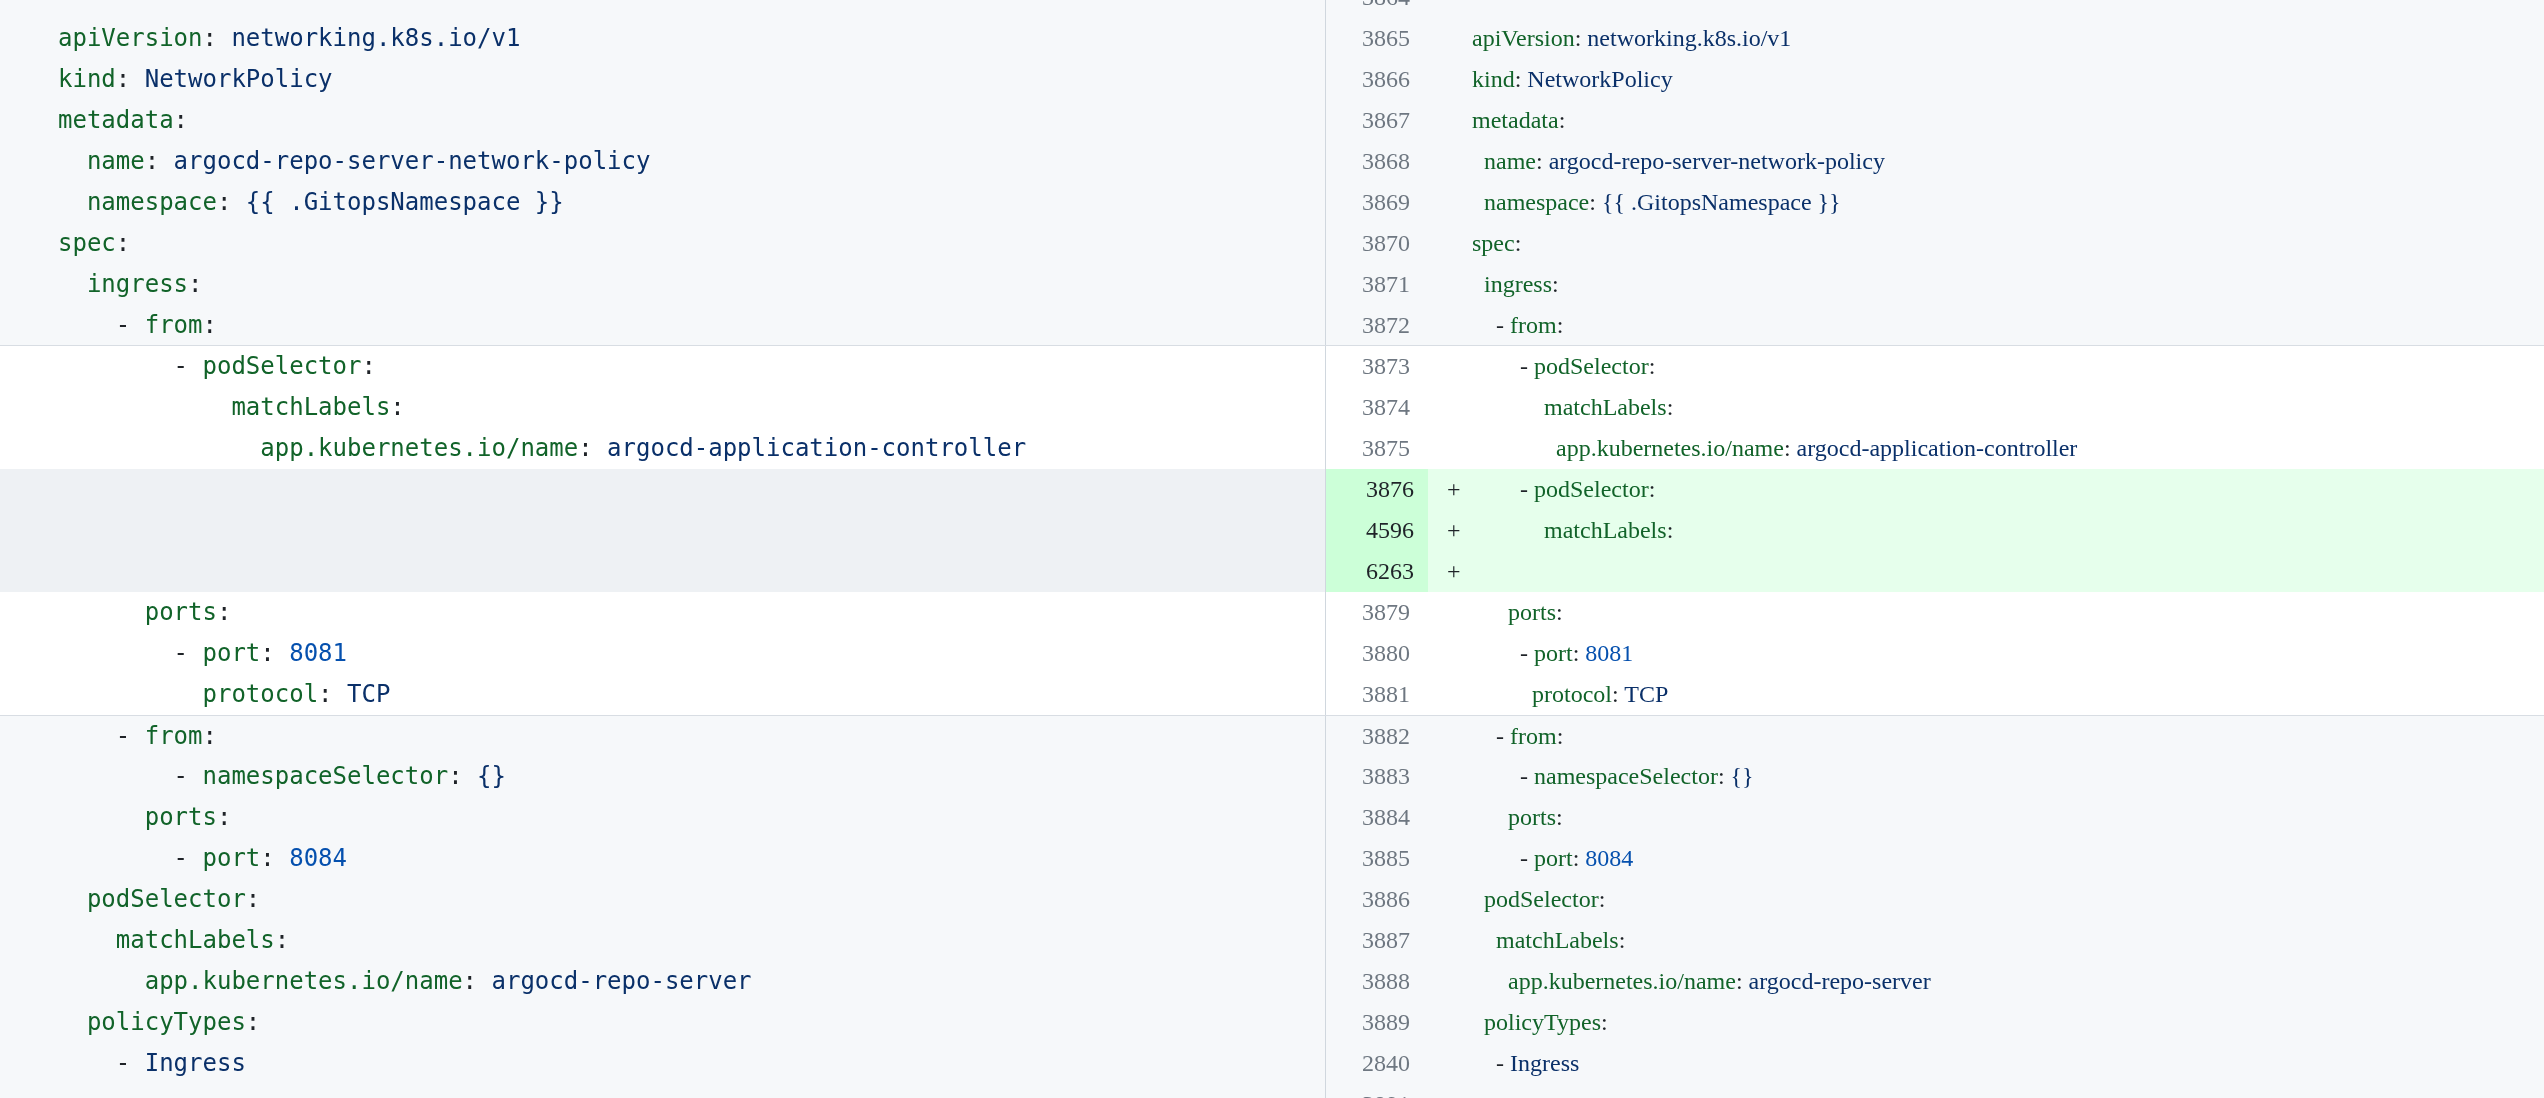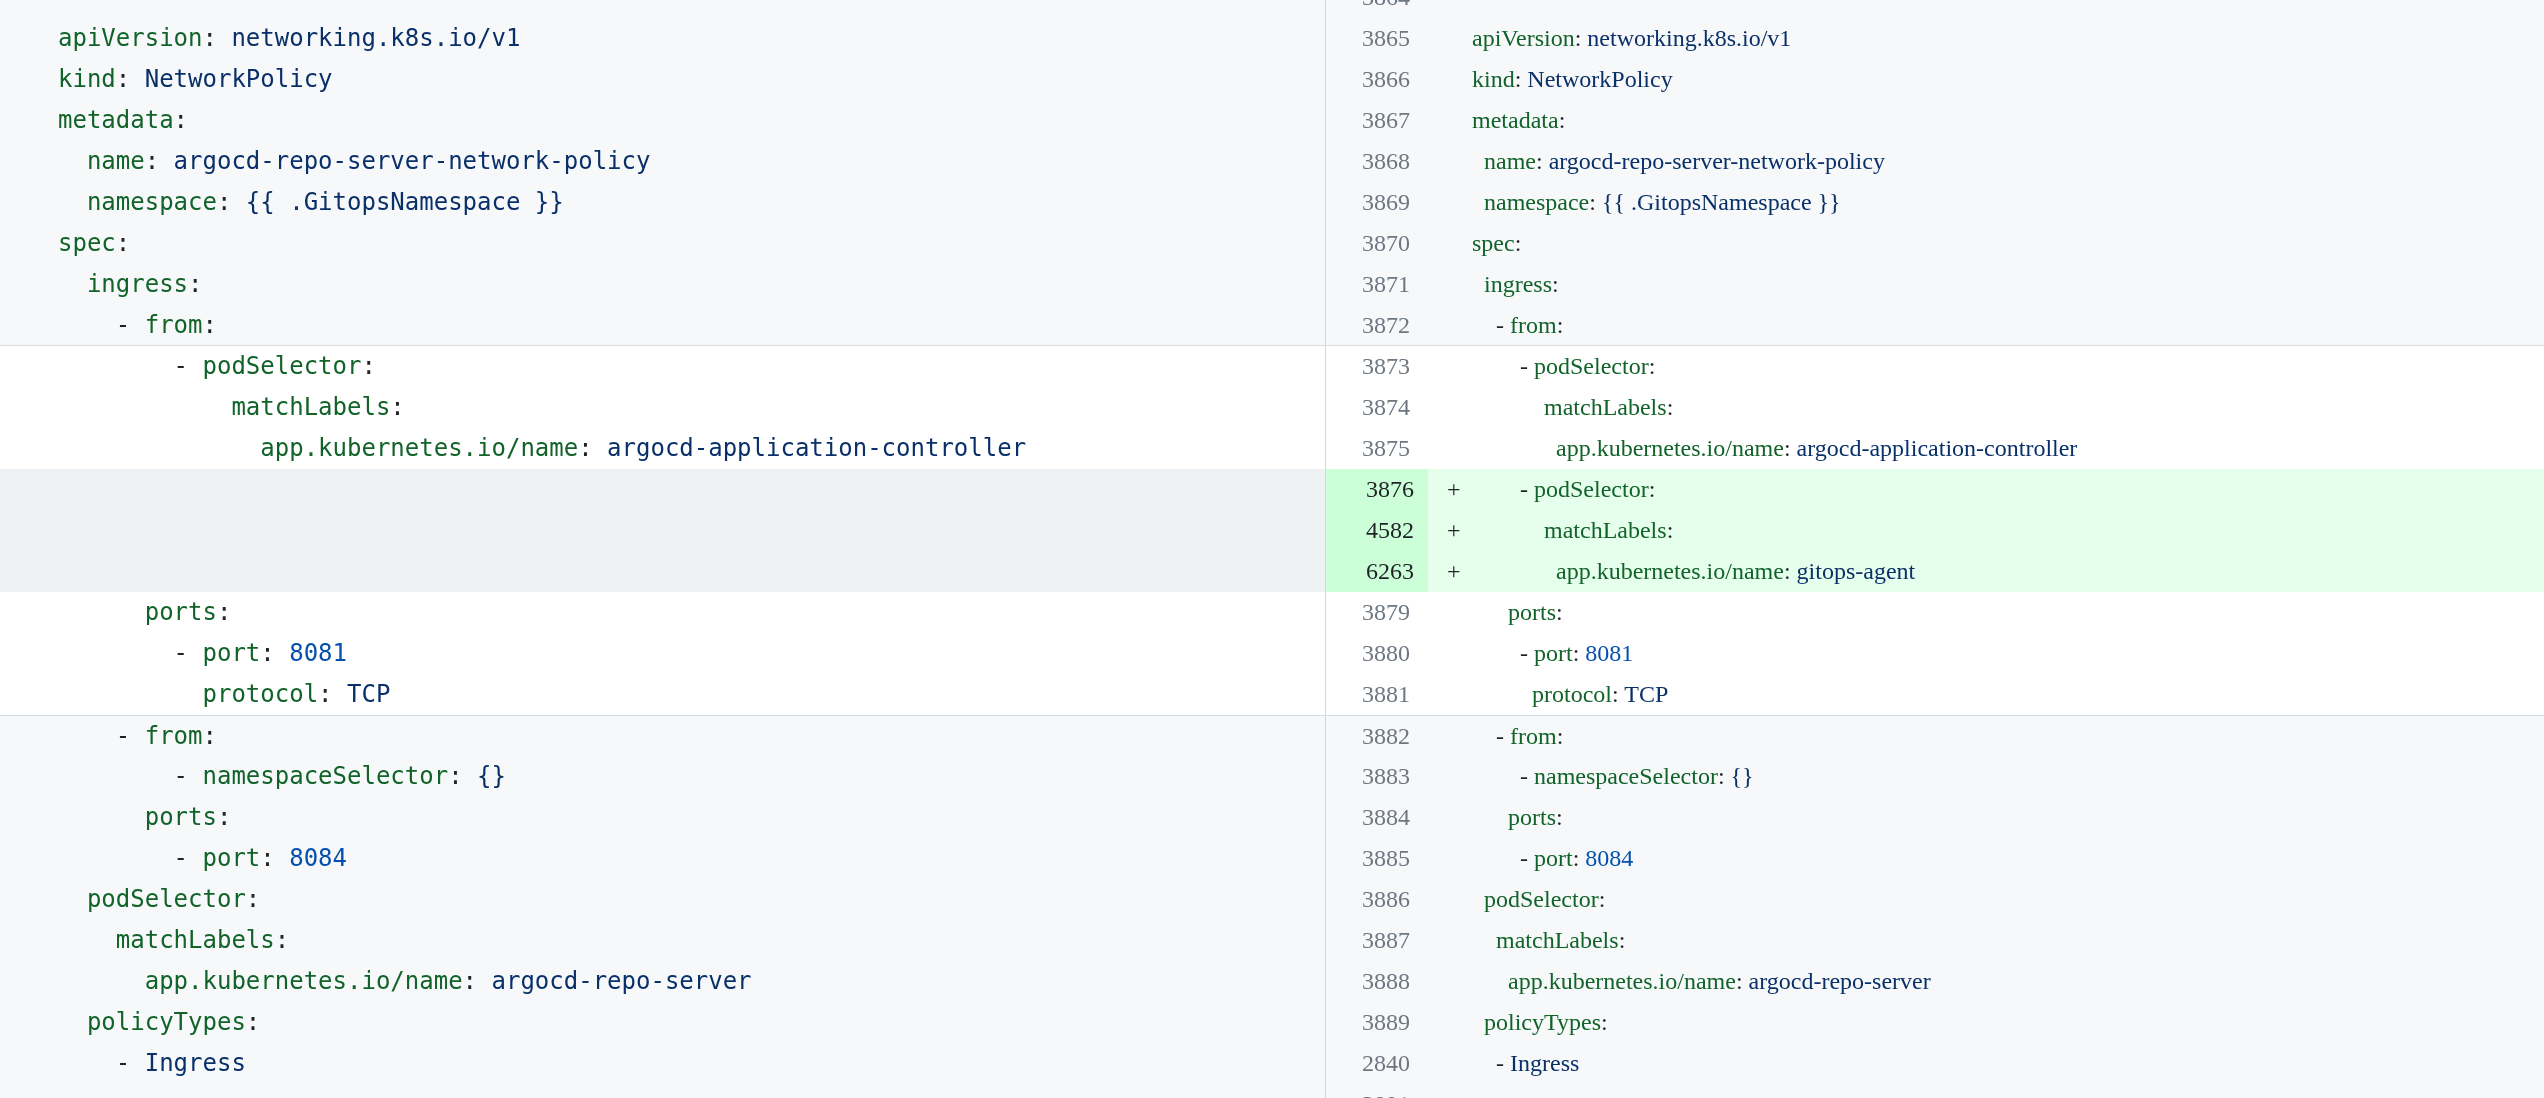--- a/index.html
+++ b/index.html
@@ -52,22 +52,22 @@
       <div class="row exp"><div class="cell-left"><span class="tok-k">metadata</span><span class="tok-d">:</span></div><div class="cell-right"><div class="num">3867</div><div class="sign"></div><div class="code"><span class="tok-k">metadata</span><span class="tok-d">:</span></div></div></div>
       <div class="row exp"><div class="cell-left"><span class="tok-k">  name</span><span class="tok-d">: </span><span class="tok-s">argocd-repo-server-network-policy</span></div><div class="cell-right"><div class="num">3868</div><div class="sign"></div><div class="code"><span class="tok-k">  name</span><span class="tok-d">: </span><span class="tok-s">argocd-repo-server-network-policy</span></div></div></div>
       <div class="row exp"><div class="cell-left"><span class="tok-k">  namespace</span><span class="tok-d">: </span><span class="tok-s">{{ .GitopsNamespace }}</span></div><div class="cell-right"><div class="num">3869</div><div class="sign"></div><div class="code"><span class="tok-k">  namespace</span><span class="tok-d">: </span><span class="tok-s">{{ .GitopsNamespace }}</span></div></div></div>
       <div class="row exp"><div class="cell-left"><span class="tok-k">spec</span><span class="tok-d">:</span></div><div class="cell-right"><div class="num">3870</div><div class="sign"></div><div class="code"><span class="tok-k">spec</span><span class="tok-d">:</span></div></div></div>
       <div class="row exp"><div class="cell-left"><span class="tok-k">  ingress</span><span class="tok-d">:</span></div><div class="cell-right"><div class="num">3871</div><div class="sign"></div><div class="code"><span class="tok-k">  ingress</span><span class="tok-d">:</span></div></div></div>
       <div class="row exp bb"><div class="cell-left"><span class="tok-d">    - </span><span class="tok-k">from</span><span class="tok-d">:</span></div><div class="cell-right"><div class="num">3872</div><div class="sign"></div><div class="code"><span class="tok-d">    - </span><span class="tok-k">from</span><span class="tok-d">:</span></div></div></div>
       <div class="row ctx"><div class="cell-left"><span class="tok-d">        - </span><span class="tok-k">podSelector</span><span class="tok-d">:</span></div><div class="cell-right"><div class="num">3873</div><div class="sign"></div><div class="code"><span class="tok-d">        - </span><span class="tok-k">podSelector</span><span class="tok-d">:</span></div></div></div>
       <div class="row ctx"><div class="cell-left"><span class="tok-k">            matchLabels</span><span class="tok-d">:</span></div><div class="cell-right"><div class="num">3874</div><div class="sign"></div><div class="code"><span class="tok-k">            matchLabels</span><span class="tok-d">:</span></div></div></div>
       <div class="row ctx"><div class="cell-left"><span class="tok-k">              app.kubernetes.io/name</span><span class="tok-d">: </span><span class="tok-s">argocd-application-controller</span></div><div class="cell-right"><div class="num">3875</div><div class="sign"></div><div class="code"><span class="tok-k">              app.kubernetes.io/name</span><span class="tok-d">: </span><span class="tok-s">argocd-application-controller</span></div></div></div>
       <div class="row add"><div class="cell-left"></div><div class="cell-right"><div class="num">3876</div><div class="sign">+</div><div class="code"><span class="tok-d">        - </span><span class="tok-k">podSelector</span><span class="tok-d">:</span></div></div></div>
-      <div class="row add"><div class="cell-left"></div><div class="cell-right"><div class="num">4582</div><div class="sign">+</div><div class="code"><span class="tok-k">            matchLabels</span><span class="tok-d">:</span></div></div></div>
-      <div class="row add"><div class="cell-left"></div><div class="cell-right"><div class="num">6263</div><div class="sign">+</div><div class="code"><span class="tok-k">              app.kubernetes.io/name</span><span class="tok-d">: </span><span class="tok-s">gitops-agent</span></div></div></div>
+      <div class="row add"><div class="cell-left"></div><div class="cell-right"><div class="num">4596</div><div class="sign">+</div><div class="code"><span class="tok-k">            matchLabels</span><span class="tok-d">:</span></div></div></div>
+      <div class="row add"><div class="cell-left"></div><div class="cell-right"><div class="num">6263</div><div class="sign">+</div></div></div>
       <div class="row ctx"><div class="cell-left"><span class="tok-k">      ports</span><span class="tok-d">:</span></div><div class="cell-right"><div class="num">3879</div><div class="sign"></div><div class="code"><span class="tok-k">      ports</span><span class="tok-d">:</span></div></div></div>
       <div class="row ctx"><div class="cell-left"><span class="tok-d">        - </span><span class="tok-k">port</span><span class="tok-d">: </span><span class="tok-n">8081</span></div><div class="cell-right"><div class="num">3880</div><div class="sign"></div><div class="code"><span class="tok-d">        - </span><span class="tok-k">port</span><span class="tok-d">: </span><span class="tok-n">8081</span></div></div></div>
       <div class="row ctx"><div class="cell-left"><span class="tok-k">          protocol</span><span class="tok-d">: </span><span class="tok-s">TCP</span></div><div class="cell-right"><div class="num">3881</div><div class="sign"></div><div class="code"><span class="tok-k">          protocol</span><span class="tok-d">: </span><span class="tok-s">TCP</span></div></div></div>
       <div class="row exp bt"><div class="cell-left"><span class="tok-d">    - </span><span class="tok-k">from</span><span class="tok-d">:</span></div><div class="cell-right"><div class="num">3882</div><div class="sign"></div><div class="code"><span class="tok-d">    - </span><span class="tok-k">from</span><span class="tok-d">:</span></div></div></div>
       <div class="row exp"><div class="cell-left"><span class="tok-d">        - </span><span class="tok-k">namespaceSelector</span><span class="tok-d">: </span><span class="tok-s">{}</span></div><div class="cell-right"><div class="num">3883</div><div class="sign"></div><div class="code"><span class="tok-d">        - </span><span class="tok-k">namespaceSelector</span><span class="tok-d">: </span><span class="tok-s">{}</span></div></div></div>
       <div class="row exp"><div class="cell-left"><span class="tok-k">      ports</span><span class="tok-d">:</span></div><div class="cell-right"><div class="num">3884</div><div class="sign"></div><div class="code"><span class="tok-k">      ports</span><span class="tok-d">:</span></div></div></div>
       <div class="row exp"><div class="cell-left"><span class="tok-d">        - </span><span class="tok-k">port</span><span class="tok-d">: </span><span class="tok-n">8084</span></div><div class="cell-right"><div class="num">3885</div><div class="sign"></div><div class="code"><span class="tok-d">        - </span><span class="tok-k">port</span><span class="tok-d">: </span><span class="tok-n">8084</span></div></div></div>
       <div class="row exp"><div class="cell-left"><span class="tok-k">  podSelector</span><span class="tok-d">:</span></div><div class="cell-right"><div class="num">3886</div><div class="sign"></div><div class="code"><span class="tok-k">  podSelector</span><span class="tok-d">:</span></div></div></div>
       <div class="row exp"><div class="cell-left"><span class="tok-k">    matchLabels</span><span class="tok-d">:</span></div><div class="cell-right"><div class="num">3887</div><div class="sign"></div><div class="code"><span class="tok-k">    matchLabels</span><span class="tok-d">:</span></div></div></div>
       <div class="row exp"><div class="cell-left"><span class="tok-k">      app.kubernetes.io/name</span><span class="tok-d">: </span><span class="tok-s">argocd-repo-server</span></div><div class="cell-right"><div class="num">3888</div><div class="sign"></div><div class="code"><span class="tok-k">      app.kubernetes.io/name</span><span class="tok-d">: </span><span class="tok-s">argocd-repo-server</span></div></div></div>

